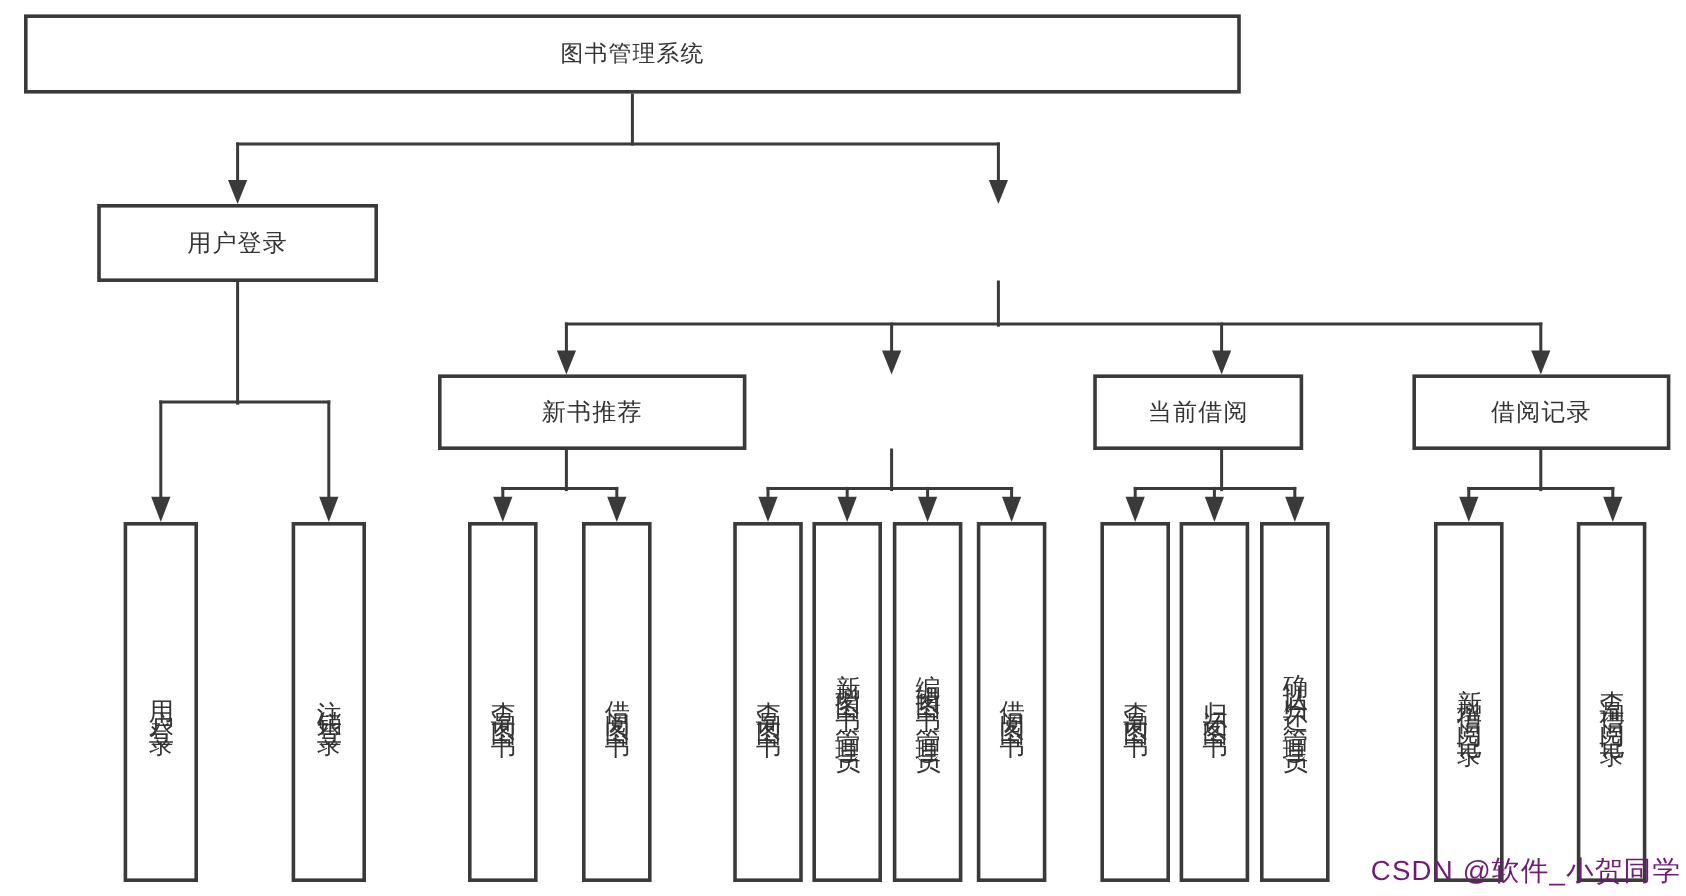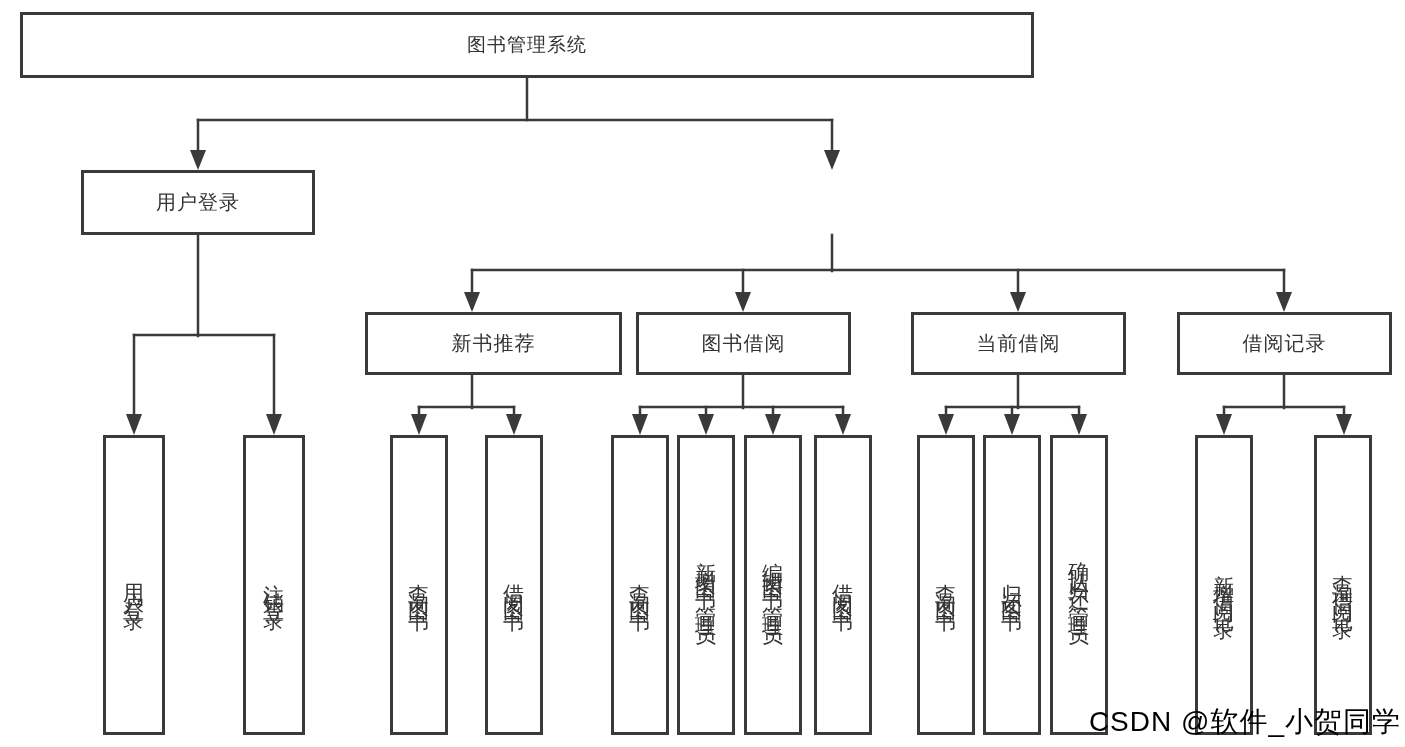--- a/index.html
+++ b/index.html
@@ -14,21 +14,21 @@
     color:#333;
   }
   .h-node{font-size:20px;letter-spacing:1px;}
   .root-node{font-size:19px;}
   .v-node{
     writing-mode:vertical-rl;text-orientation:mixed;
     font-size:21px;letter-spacing:9px;line-height:1;
   }
   .watermark{
     position:absolute;right:4px;bottom:6px;z-index:3;
-    font-size:28px;color:#000000;letter-spacing:1px;white-space:nowrap;
+    font-size:23px;color:#701a75;letter-spacing:1px;white-space:nowrap;
   }
 </style>
 </head>
 <body>
 
 <div class="canvas">
 
   <svg class="connectors" viewBox="0 0 1405 747" xmlns="http://www.w3.org/2000/svg">
     <g stroke="#3a3a3a" stroke-width="2.5" stroke-linecap="square" fill="#3a3a3a">
 
@@ -91,22 +91,21 @@
       <line x1="1344" y1="407" x2="1344" y2="416"></line>
       <polygon points="1336,414 1352,414 1344,435" stroke="none"></polygon>
     </g>
   </svg>
 
   <div class="node h-node root-node" style="left:20px;top:12px;width:1014px;height:66px;">图书管理系统</div>
 
   <div class="node h-node" style="left:81px;top:170px;width:234px;height:65px;">用户登录</div>
 
   <div class="node h-node" style="left:365px;top:312px;width:257px;height:63px;">新书推荐</div>
-  <div class="node h-node" style="left:636px;top:312px;width:215px;height:63px;">图书借阅</div>
-  <div class="node h-node" style="left:911px;top:312px;width:215px;height:63px;">当前借阅</div>
+  <div class="node h-node" style="left:911px;top:312px;width:175px;height:63px;">当前借阅</div>
   <div class="node h-node" style="left:1177px;top:312px;width:215px;height:63px;">借阅记录</div>
 
   <div class="node v-node" style="left:103px;top:435px;width:62px;height:300px;">用户登录</div>
   <div class="node v-node" style="left:243px;top:435px;width:62px;height:300px;">注销登录</div>
 
   <div class="node v-node" style="left:390px;top:435px;width:58px;height:300px;">查询图书</div>
   <div class="node v-node" style="left:485px;top:435px;width:58px;height:300px;">借阅图书</div>
 
   <div class="node v-node" style="left:611px;top:435px;width:58px;height:300px;">查询图书</div>
   <div class="node v-node" style="left:677px;top:435px;width:58px;height:300px;">新增图书（管理员）</div>

